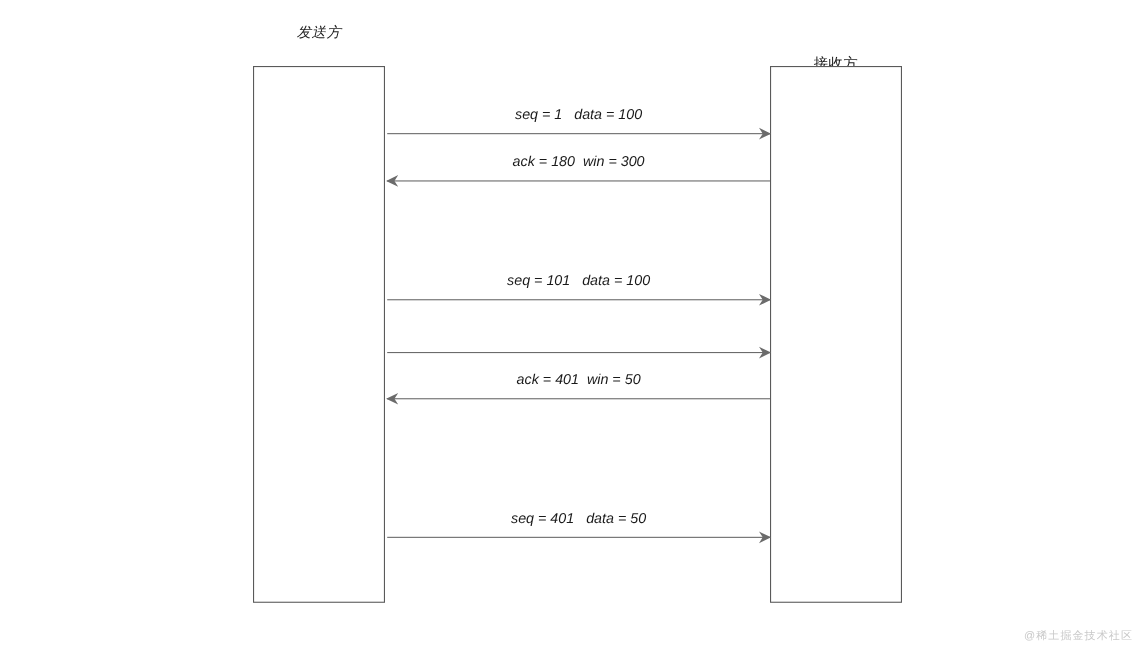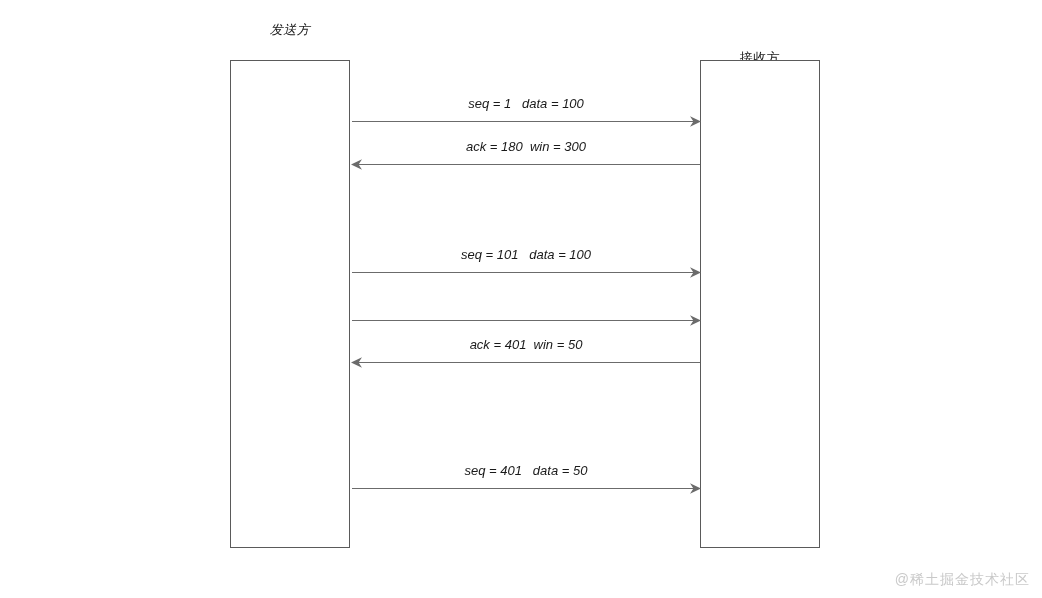--- a/index.html
+++ b/index.html
@@ -81,21 +81,21 @@
     height: 13px;
   }
   .message.to-right .msg-arrow { right: -2px; }
   .message.to-left  .msg-arrow { left: -2px; }
 
   
   #watermark {
     position: absolute;
     right: 12px;
     bottom: 10px;
-    font-size: 14px;
+    font-size: 10px;
     line-height: 18px;
     color: #c9c9c9;
     white-space: nowrap;
     letter-spacing: 1px;
   }
 </style>
 </head>
 <body>
 
 <div id="diagram-canvas">

